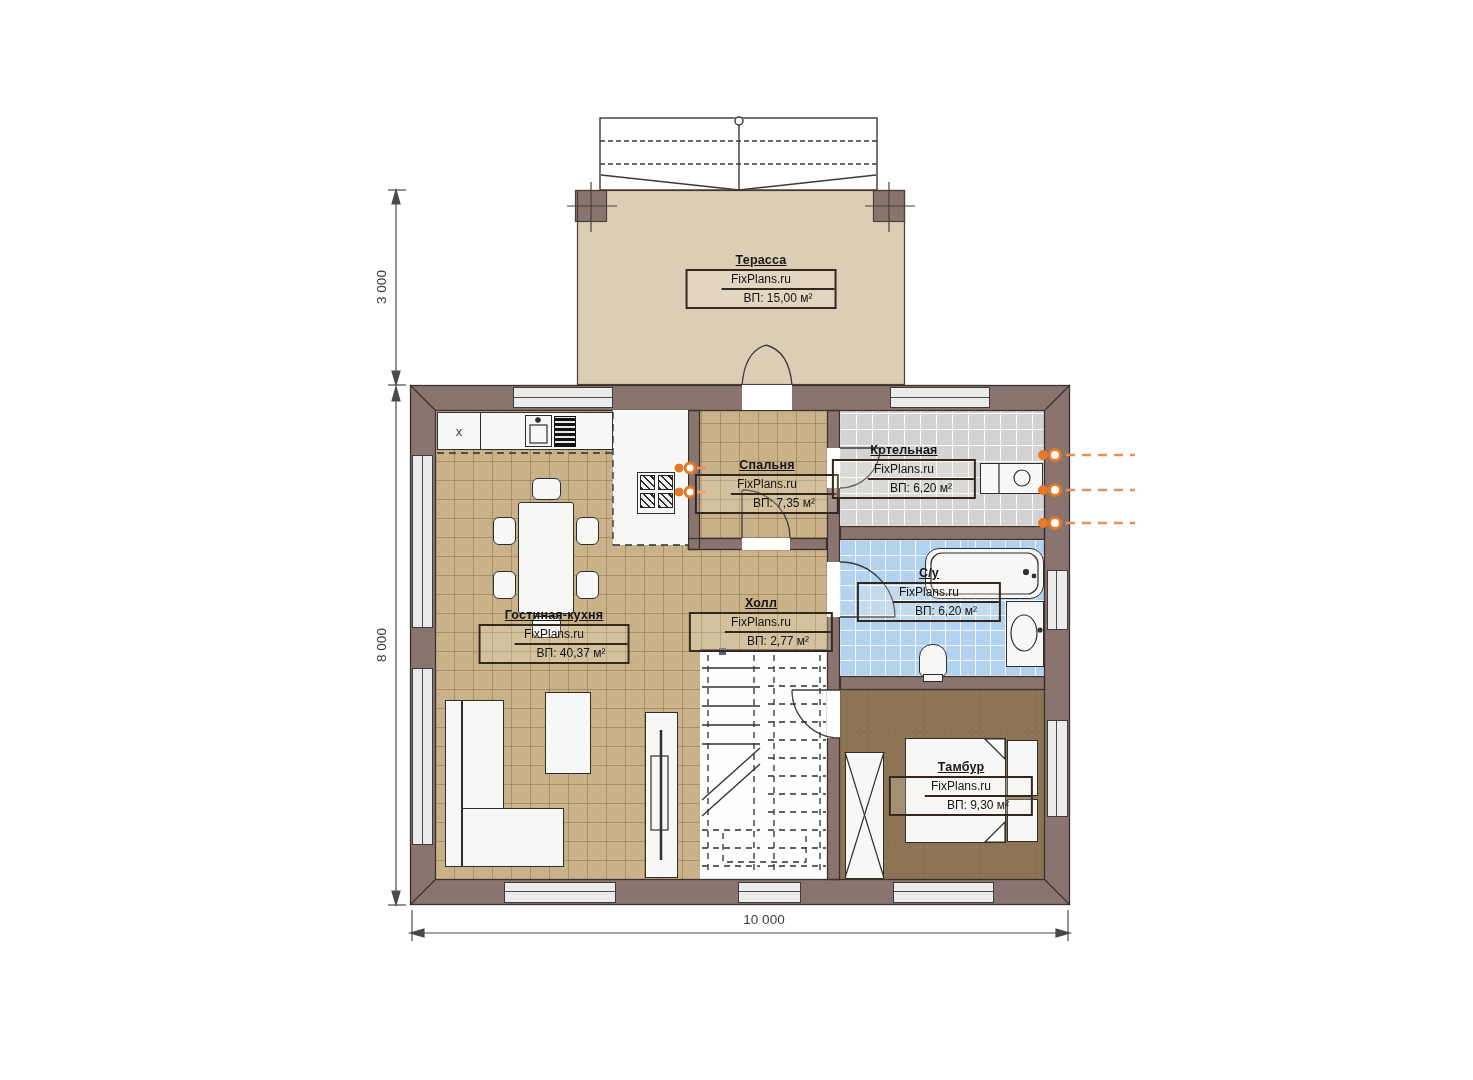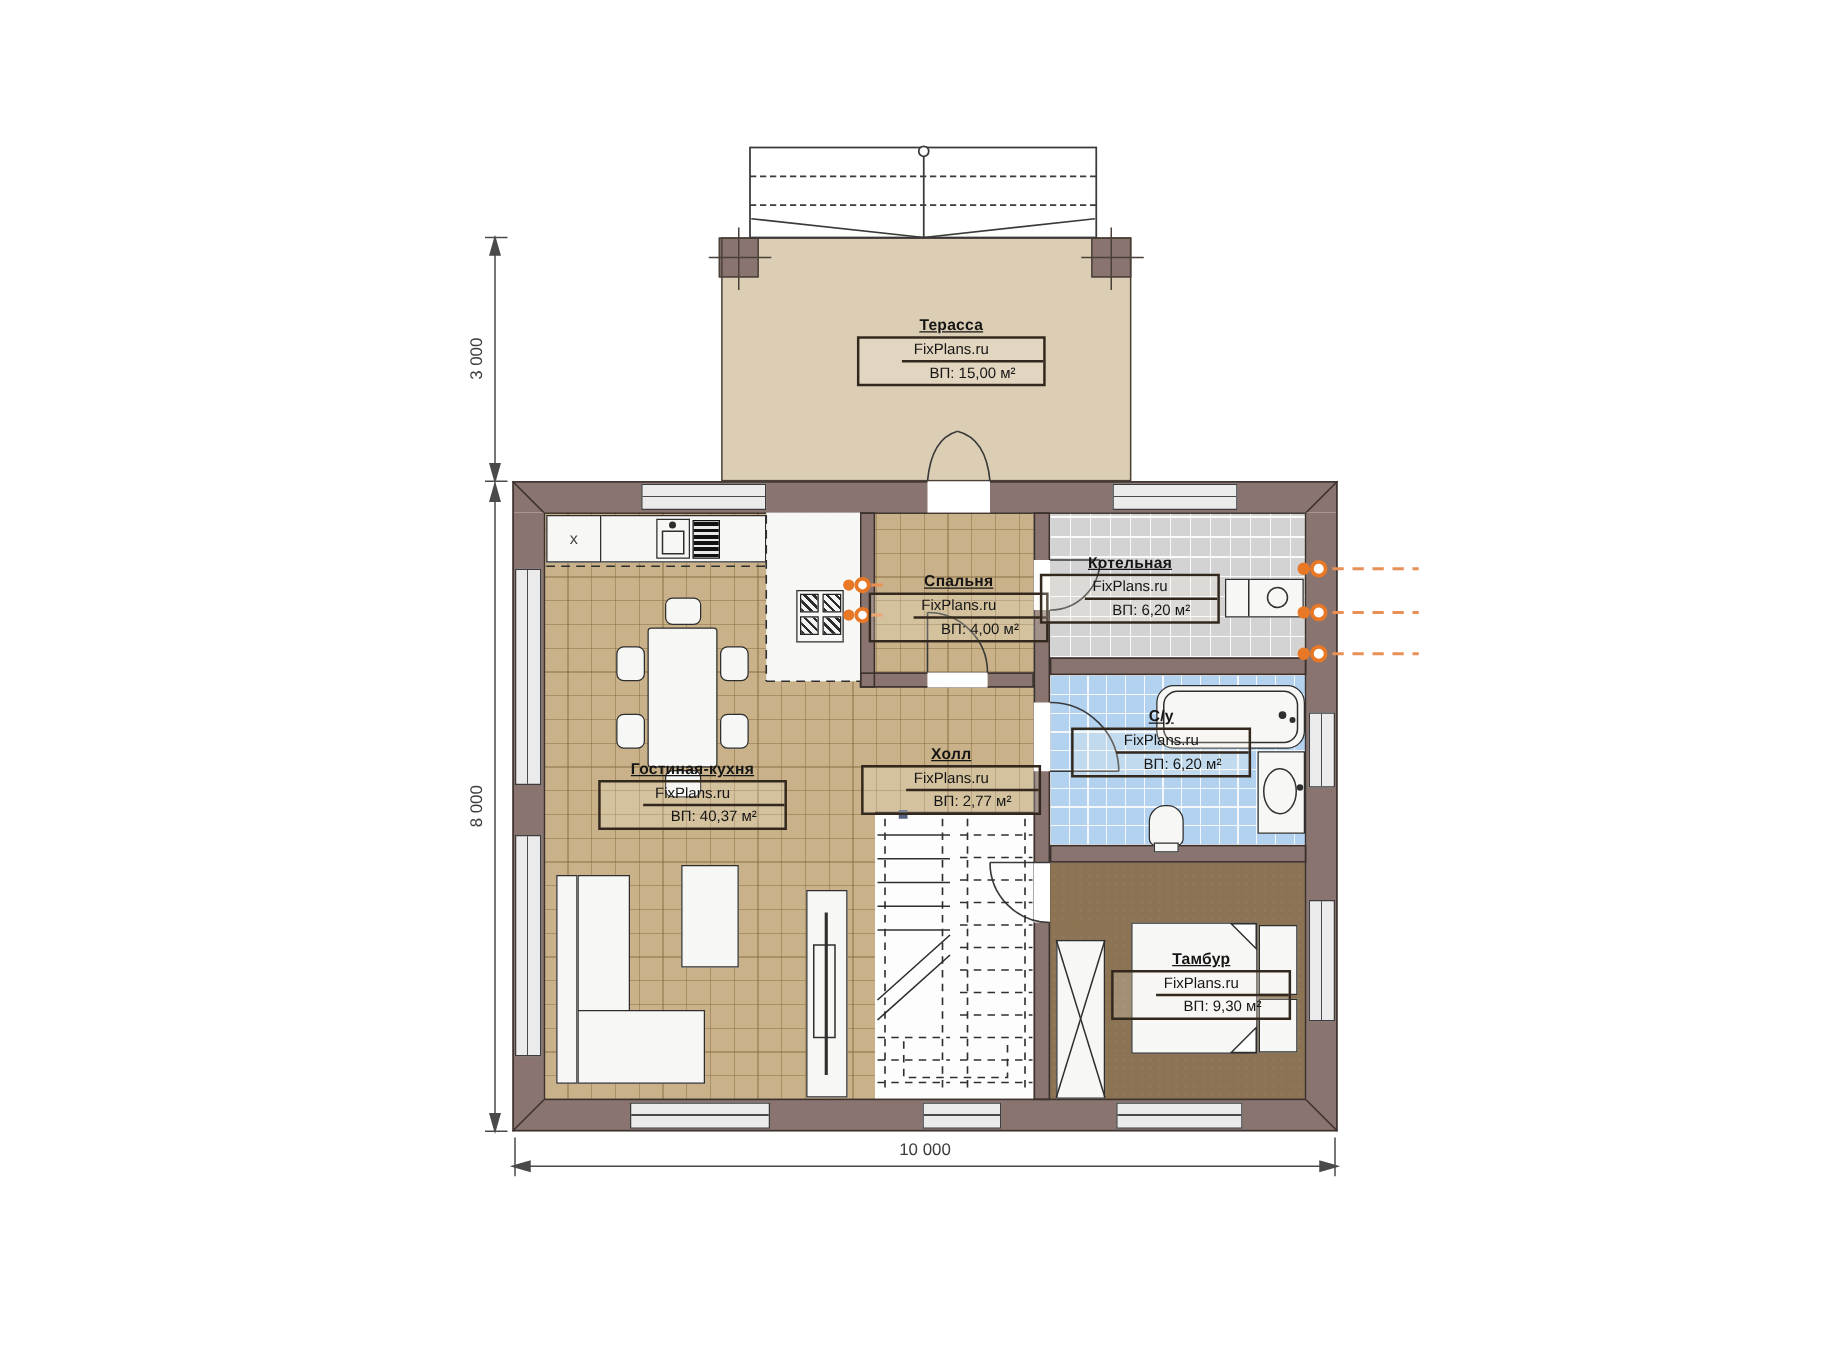--- a/index.html
+++ b/index.html
@@ -39,21 +39,21 @@
   .burner{background:repeating-linear-gradient(45deg,#2b2b2b 0 2px,#f2f2f2 2px 5px);border:1px solid #222;box-sizing:border-box;z-index:7;}
   .svg-over{z-index:8;pointer-events:none;}
   
   .room-label{position:absolute;transform:translateX(-50%);text-align:center;z-index:9;color:#151515;text-decoration:underline;}
   .room-name{font-size:12.5px;font-weight:bold;letter-spacing:.2px;margin-bottom:2px;white-space:nowrap;}
   .room-box{display:inline-block;border:2px solid #33281d;background:rgba(250,245,232,.22);}
   .room-brand{font-size:12px;padding:1px 9px 2px;white-space:nowrap;}
   .room-area{font-size:12px;padding:1px 22px 2px;border-top:2px solid #33281d;white-space:nowrap;margin-left:34px;}
   .dim{position:absolute;font-size:13.5px;color:#3c3c3c;z-index:9;white-space:nowrap;}
   .dim-v{transform:translate(-50%,-50%) rotate(-90deg);}
-  .dim-h{transform:translateX(-50%);}
+  .dim-h{transform:translateX(-50%);margin-left:24px;}
   .cab-mark{position:absolute;font-size:13px;color:#444;z-index:8;transform:translate(-50%,-50%);}
 </style>
 </head>
 <body>
 
 <div class="canvas">
 
   <div class="abs floor-terrace" style="left:577px;top:190px;width:328px;height:195px;"></div>
   <div class="abs floor-tan" style="left:435px;top:410px;width:392px;height:470px;"></div>
   <div class="abs floor-gray" style="left:840px;top:410px;width:205px;height:116px;"></div>
@@ -276,21 +276,21 @@
     <div class="room-name">Терасса</div>
     <div class="room-box">
       <div class="room-brand">FixPlans.ru</div>
       <div class="room-area">ВП: 15,00 м²</div>
     </div>
   </div>
   <div class="room-label" style="left:767px;top:458px;">
     <div class="room-name">Спальня</div>
     <div class="room-box">
       <div class="room-brand">FixPlans.ru</div>
-      <div class="room-area">ВП: 4,00 м²</div>
+      <div class="room-area">ВП: 7,35 м²</div>
     </div>
   </div>
   <div class="room-label" style="left:904px;top:443px;">
     <div class="room-name">Котельная</div>
     <div class="room-box">
       <div class="room-brand">FixPlans.ru</div>
       <div class="room-area">ВП: 6,20 м²</div>
     </div>
   </div>
   <div class="room-label" style="left:761px;top:596px;">

